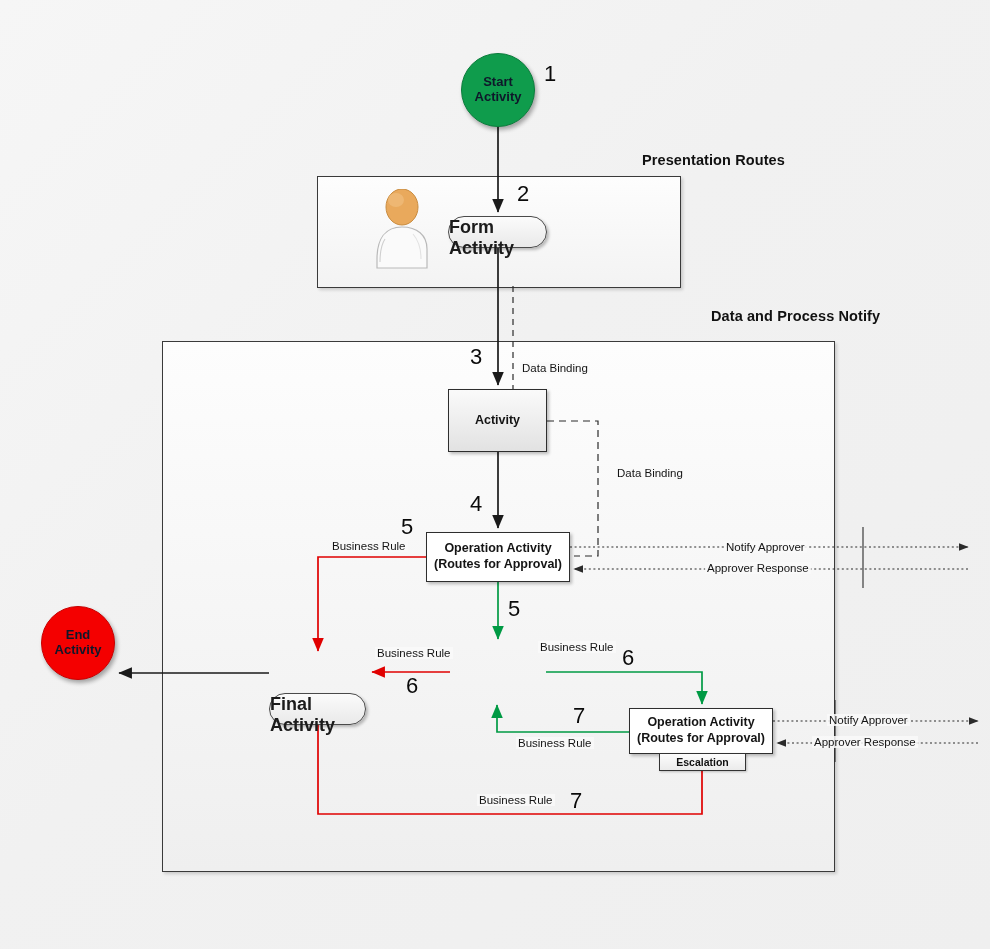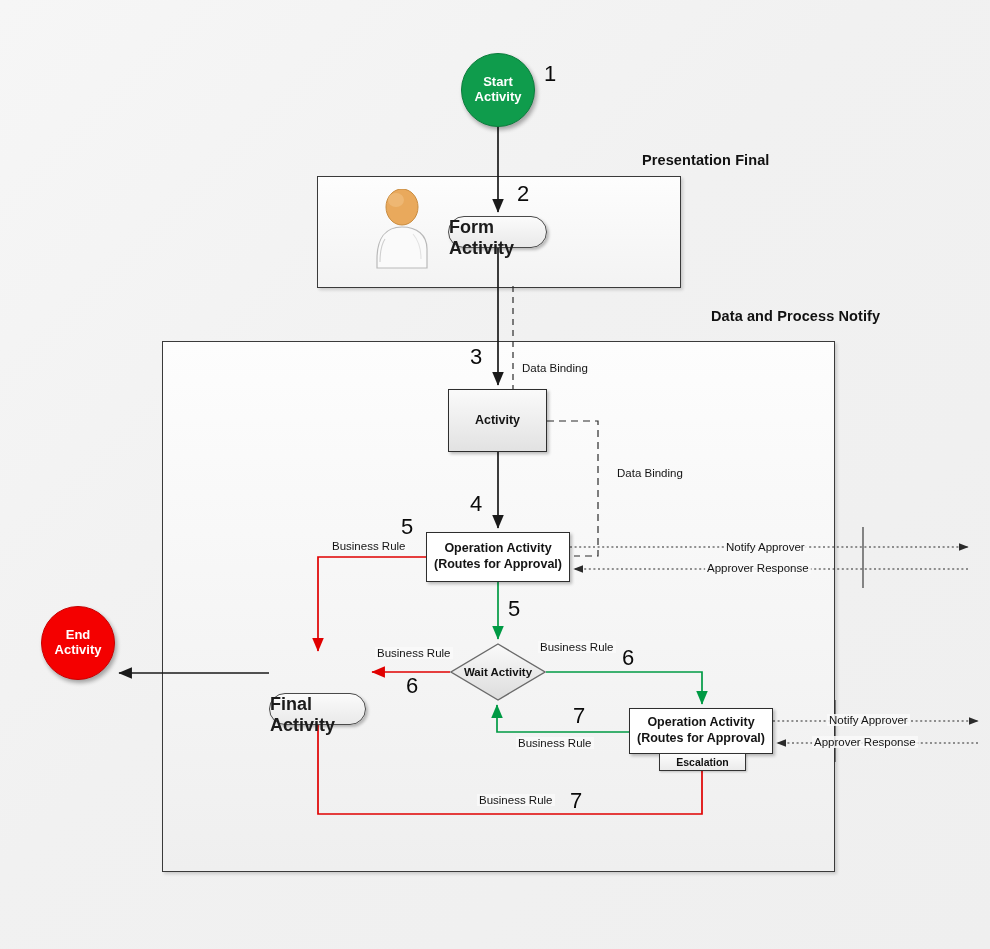--- a/index.html
+++ b/index.html
@@ -55,21 +55,21 @@
 
   .circle-node {
     border-radius: 50%;
     display: flex;
     flex-direction: column;
     align-items: center;
     justify-content: center;
     text-align: center;
     font-size: 13px;
     font-weight: bold;
-    color: #ffffff;
+    color: #0f172a;
     line-height: 1.15;
     box-shadow: 2px 3px 4px rgba(0,0,0,0.33);
   }
   #start-activity {
     left: 461px; top: 53px;
     width: 74px; height: 74px;
     background: #0f9c4c;
     border: 1px solid #0b7d3c;
   }
   #end-activity {
@@ -182,21 +182,21 @@
   }
 </style>
 </head>
 <body>
 
 <div id="canvas">
 
   <div class="layer-box" id="presentation-layer"></div>
   <div class="layer-box" id="data-process-layer"></div>
 
-  <div class="layer-title" id="presentation-layer-title">Presentation Final</div>
+  <div class="layer-title" id="presentation-layer-title">Presentation Routes</div>
   <div class="layer-title" id="data-process-layer-title">Data and Process Notify</div>
 
   <svg id="wires" viewBox="0 0 990 949">
     <defs>
       <marker id="ah-black" markerWidth="9" markerHeight="9" refX="7.6" refY="3.4" orient="auto">
         <path d="M0,0 L8,3.4 L0,6.8 z" fill="#1a1a1a"></path>
       </marker>
       <marker id="ah-red" markerWidth="9" markerHeight="9" refX="7.6" refY="3.4" orient="auto">
         <path d="M0,0 L8,3.4 L0,6.8 z" fill="#e00000"></path>
       </marker>
@@ -276,26 +276,20 @@
 
   <div class="node rect-node" id="activity-node">
     <span>Activity</span>
   </div>
 
   <div class="node rect-node" id="operation-activity-1">
     <span>Operation Activity</span>
     <span>(Routes for Approval)</span>
   </div>
 
-  <div class="node" id="wait-activity">
-    <svg class="diamond-shape" viewBox="0 0 96 58">
-      <polygon points="48,1 95,29 48,57 1,29" fill="url(#diamondGrad)" stroke="#6a6a6a" stroke-width="1.4"></polygon>
-    </svg>
-    <div class="diamond-label">Wait Activity</div>
-  </div>
 
   <div class="node rect-node" id="operation-activity-2">
     <span>Operation Activity</span>
     <span>(Routes for Approval)</span>
   </div>
 
   <div id="escalation-badge">
     <span>Escalation</span>
   </div>
 

